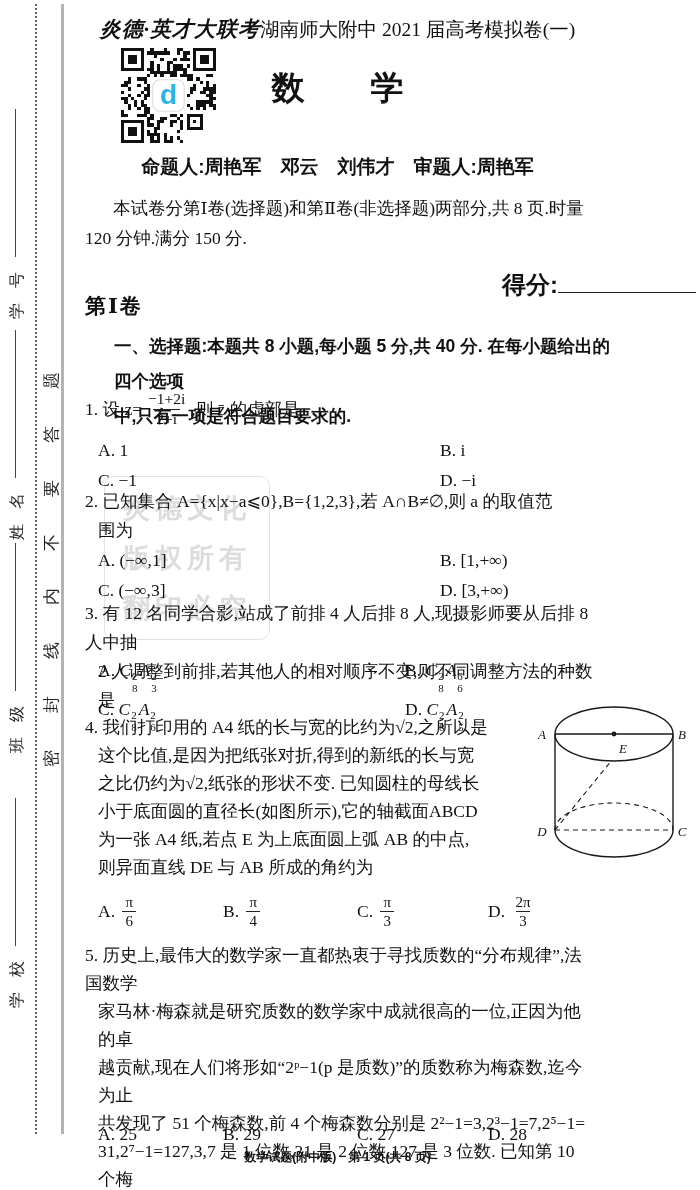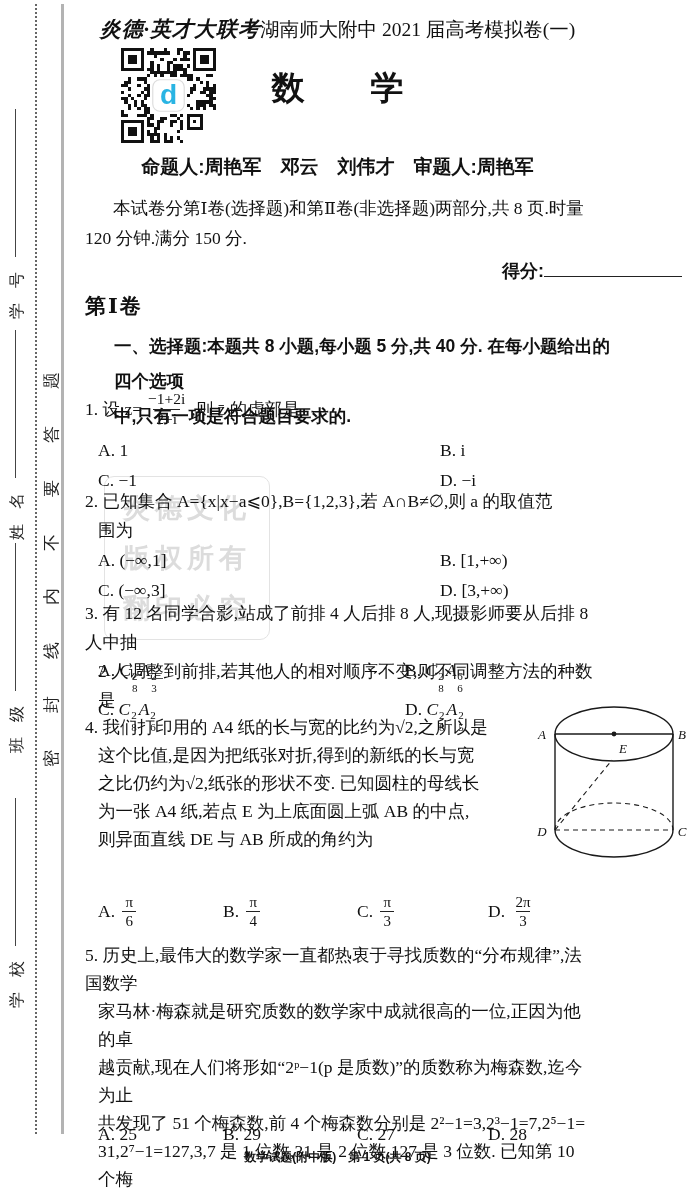--- a/index.html
+++ b/index.html
@@ -24,21 +24,21 @@
   
   .title-line{left:85px;top:15px;width:505px;text-align:center;white-space:nowrap;font-size:19.5px;}
   .title-line .series{font-weight:bold;font-style:italic;font-size:21px;letter-spacing:1px;}
   .qr-box{left:121px;top:48px;width:95px;height:95px;}
   .subject{left:85px;top:66px;width:505px;display:flex;justify-content:center;gap:66px;
       font-size:33px;font-weight:bold;}
   .setters{left:85px;top:154px;width:505px;text-align:center;font-size:19px;font-weight:bold;
       font-family:"Liberation Sans","DejaVu Sans",sans-serif;}
   .intro{left:85px;top:193px;width:508px;font-size:17.5px;line-height:30px;}
   .intro .ind{text-indent:28px;}
-  .score{left:502px;top:259px;font-size:18px;}
+  .score{left:502px;top:269px;font-size:24px;}
   .score .score-label{font-weight:bold;font-family:"Liberation Sans","DejaVu Sans",sans-serif;}
   .score .score-line{display:inline-block;width:138px;border-bottom:1.6px solid #222;height:16px;}
   .vol-title{left:85px;top:292px;width:505px;text-align:left;font-size:21px;font-weight:bold;letter-spacing:2px;}
   .sec-head{left:85px;top:329px;width:508px;font-size:17.5px;line-height:35px;font-weight:bold;
       font-family:"Liberation Sans","DejaVu Sans",sans-serif;margin-left:29px;}
   
   .q{left:85px;width:508px;font-size:17.5px;line-height:29px;}
   .qlines div{padding-left:13px;}
   .qlines div:first-child{padding-left:0;}
   .q1row{display:flex;align-items:center;height:48px;}
@@ -401,20 +401,21 @@
           <span>2</span>
           <span>5</span>
         </span>
     </span>
   </div>
 
   <div class="abs q qlines z1" style="top:713px;width:450px;line-height:28px;">
     <div>4. 我们打印用的 A4 纸的长与宽的比约为√2,之所以是</div>
     <div>这个比值,是因为把纸张对折,得到的新纸的长与宽</div>
     <div>之比仍约为√2,纸张的形状不变. 已知圆柱的母线长</div>
+    <div>小于底面圆的直径长(如图所示),它的轴截面ABCD</div>
     <div>为一张 A4 纸,若点 E 为上底面圆上弧 AB 的中点,</div>
     <div>则异面直线 DE 与 AB 所成的角约为</div>
   </div>
 
   <div class="abs fig z1">
     <svg width="166" height="172" viewBox="0 0 166 172">
       <g fill="none" stroke="#1a1a1a" stroke-width="1.4">
         <ellipse cx="82" cy="37" rx="59" ry="27"></ellipse>
         <path d="M23,37 L23,133"></path>
           <path d="M141,37 L141,133"></path>

